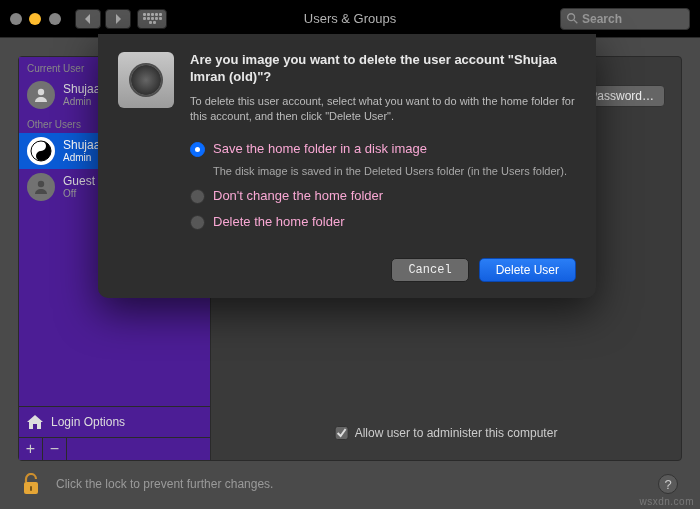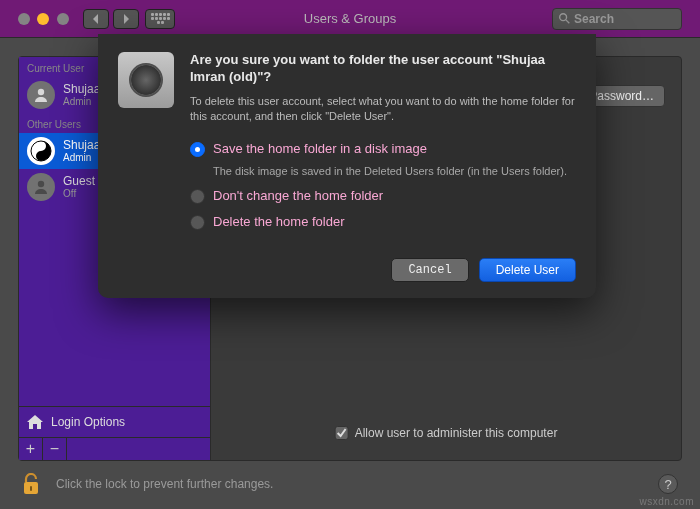--- a/index.html
+++ b/index.html
@@ -11,24 +11,24 @@
     body {
       width: 700px;
       height: 509px;
       background: #4a4a4a;
       overflow: hidden;
       position: relative;
     }
     
     .titlebar {
       height: 38px;
-      background: #701a75;
-      display: flex;
-      align-items: center;
-      padding: 0 18px;
+      background: #000000;
+      display: flex;
+      align-items: center;
+      padding: 0 10px;
       position: relative;
       border-bottom: 1px solid #2a2a2a;
     }
     .traffic-lights {
       display: flex;
       gap: 7px;
       align-items: center;
     }
     .light {
       width: 12px;
@@ -434,21 +434,21 @@
   <span>Click the lock to prevent further changes.</span>
   <div class="help-btn">?</div>
 </div>
 
 <div class="modal">
   <div class="modal-top">
     <div class="modal-icon">
       <div class="gear-inner"></div>
     </div>
     <div class="modal-text">
-      <div class="modal-title">Are you sure you want to folder the user account "Shujaa Imran (old)"?</div>
+      <div class="modal-title">Are you image you want to delete the user account "Shujaa Imran (old)"?</div>
       <div class="modal-sub">To delete this user account, select what you want to do with the home folder for this account, and then click "Delete User".</div>
     </div>
   </div>
   <div class="options">
     <div class="opt">
       <div class="radio selected"></div>
       <div>
         <div class="opt-label">Save the home folder in a disk image</div>
         <div class="opt-desc">The disk image is saved in the Deleted Users folder (in the Users folder).</div>
       </div>

